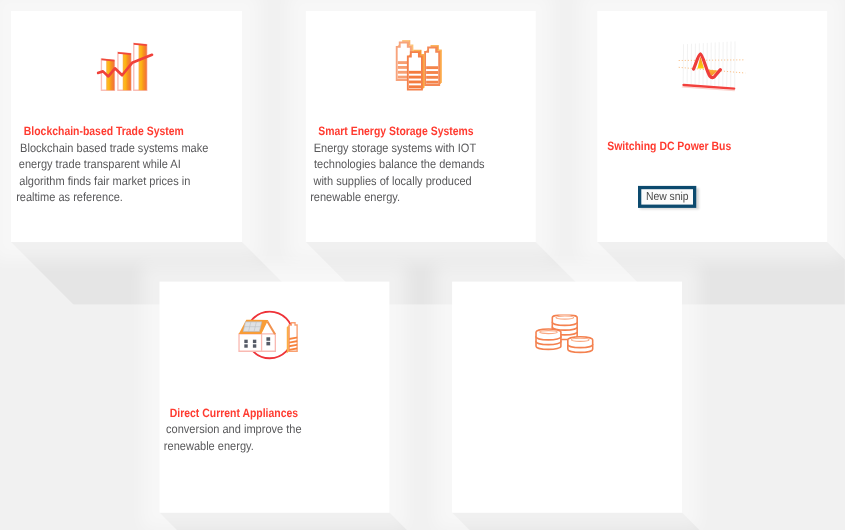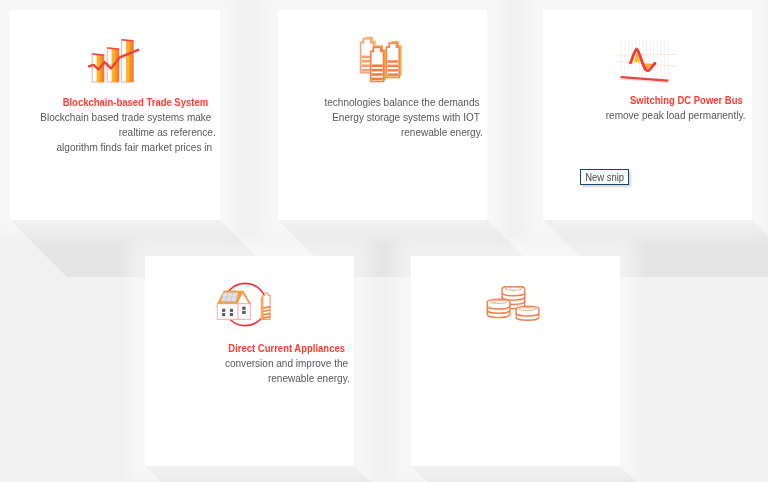--- a/index.html
+++ b/index.html
@@ -2,29 +2,29 @@
 <html><head>
 <meta charset="utf-8">
 <style>
   html,body{margin:0;padding:0;}
   body{width:768px;height:482px;background:#f1f1f1;font-family:"Liberation Sans",sans-serif;
        overflow:hidden;position:relative;-webkit-font-smoothing:antialiased;}
   .stage{position:absolute;left:0;top:0;width:768px;height:482px;}
   .shadow{position:absolute;background:#e5e5e5;}
   .card{position:absolute;background:#fff;box-sizing:border-box;box-shadow:0 0 14px 16px rgba(255,255,255,0.45);}
   .icon{position:absolute;display:block;}
-  .inner{position:absolute;left:0;right:0;text-align:right;}
+  .inner{position:absolute;left:0;right:0;text-align:left;margin-top:18px;}
   .title{color:#ff3b30;font-weight:bold;font-size:11px;}
   .title span{display:inline-block;transform:scaleX(.862);transform-origin:center;white-space:nowrap;}
   .tline{height:14.8px;line-height:14.8px;}
   .desc{color:#58585a;font-size:11px;}
   .desc span{display:inline-block;transform:scaleX(.912);transform-origin:center;white-space:nowrap;}
   .dline{height:15.2px;line-height:15.2px;}
   .tooltip{position:absolute;left:580px;top:169px;width:47px;height:14px;background:#fbfbfb;
-    border:1px solid #0c4a6e;color:#4a4a4a;font-size:10.5px;line-height:14px;text-align:center;
+    border:3px solid #0c4a6e;color:#4a4a4a;font-size:10.5px;line-height:14px;text-align:center;
     box-shadow:2px 2px 2px rgba(0,0,0,.17);white-space:nowrap;}
   .tooltip span{display:inline-block;transform:scaleX(.90);}
 </style>
 </head>
 <body>
 
 <div class="stage">
   <div class="shadow" style="left:10px;top:220px;width:267px;height:57px;clip-path:polygon(0 0,210px 0,267px 57px,57px 57px)"></div>
   <div class="shadow" style="left:278px;top:220px;width:266px;height:57px;clip-path:polygon(0 0,209px 0,266px 57px,57px 57px)"></div>
   <div class="shadow" style="left:543px;top:220px;width:266px;height:57px;clip-path:polygon(0 0,209px 0,266px 57px,57px 57px)"></div>
@@ -56,22 +56,23 @@
   <path d="M33.6,2.0 L45.4,3.2 L45.4,4.8 L33.6,3.6 Z" fill="#f0483b"></path>
  </g>
  <polyline points="0.9,29.3 5.6,27.9 10.5,32.5 16.5,25.1 23.0,31.4 32.1,20.1 50.2,12.8" fill="none" stroke="#f0413a" stroke-width="2.4" stroke-linecap="round" stroke-linejoin="round"></polyline>
 </svg></div>
     <div class="inner" style="top:85px">
       <div class="title">
         <div class="tline"><span>Blockchain-based Trade System</span></div>
       </div>
       <div class="desc">
         <div class="dline"><span>Blockchain based trade systems make</span></div>
+        <div class="dline"><span>energy trade transparent while AI</span></div>
+        <div class="dline"><span>algorithm finds fair market prices in</span></div>
         <div class="dline"><span>realtime as reference.</span></div>
-        <div class="dline"><span>algorithm finds fair market prices in</span></div>
       </div>
     </div>
   </div>
   <div class="card" style="left:278px;top:10px;width:209px;height:210px">
     <div class="icon" style="left:78px;top:26px"><svg width="52" height="50" viewBox="0 0 52 50">
  <defs>
   <g id="batt3d">
    <path d="M0.85,7.4 L3.6,7.4 L3.6,3.4 L10.9,3.4 L10.9,7.4 L13.65,7.4 L13.65,37.5
             L15.85,35.3 L15.85,5.2 L13.1,5.2 L13.1,1.2 L5.8,1.2 L5.8,5.2 L3.05,5.2 Z" fill="#fcb152"></path>
    <path d="M13.65,7.4 L15.85,5.2 L15.85,35.3 L13.65,37.5 Z" fill="#fba63e"></path>
@@ -94,23 +95,27 @@
  <g opacity="0.93">
   <use href="#batt3d" x="29.6" y="3.8"></use>
             <use href="#batt" x="29.6" y="3.8"></use>
  </g>
  <g>
   <use href="#batt3d" x="13.9" y="8.0"></use>
             <use href="#batt" x="13.9" y="8.0"></use>
  </g>
 </svg></div>
     <div class="inner" style="top:85px">
-      <div class="desc">
+      <div class="title">
+        <div class="tline"><span>Smart Energy Storage Systems</span></div>
+      </div>
+      <div class="desc">
+        <div class="dline"><span>Energy storage systems with IOT</span></div>
         <div class="dline"><span>technologies balance the demands</span></div>
-        <div class="dline"><span>Energy storage systems with IOT</span></div>
+        <div class="dline"><span>with supplies of locally produced</span></div>
         <div class="dline"><span>renewable energy.</span></div>
       </div>
     </div>
   </div>
   <div class="card" style="left:543px;top:10px;width:209px;height:210px">
     <div class="icon" style="left:73px;top:27px"><svg width="62" height="48" viewBox="0 0 62 48">
  <defs>
   <linearGradient id="lcpk" x1="0" y1="0" x2="0" y2="1">
    <stop offset="0" stop-color="#f6861f"></stop>
               <stop offset="1" stop-color="#fdd60a"></stop>
@@ -137,26 +142,25 @@
   <line x1="52.2" y1="0.6" x2="51.9" y2="42.7"></line>
  </g>
  <line x1="1.0" y1="18.0" x2="61.5" y2="17.4" stroke="#f9b878" stroke-width="0.8" stroke-dasharray="1.05 1.7"></line>
  <line x1="1.0" y1="24.2" x2="61.5" y2="29.4" stroke="#f9b878" stroke-width="0.8" stroke-dasharray="1.05 1.7"></line>
  <path d="M18.0,25.2 L20.8,14.4 L24.0,25.2 Z" fill="url(#lcpk)"></path>
  <path d="M26.5,26.2 L36.6,27.0 L30.9,32.3 Z" fill="url(#lcvy)"></path>
  <path d="M14.5,25.8 C16.0,23.0 19.0,12.0 20.8,12.0 C22.6,12.0 26.5,28.5 29.4,32.4 C31.0,34.4 32.6,33.6 33.6,32.6 L38.9,26.3" fill="none" stroke="#ee3d3a" stroke-width="2.9" stroke-linecap="round" stroke-linejoin="round"></path>
  <path d="M4.0,41.4 L52.2,44.8 L51.8,46.0 L3.7,42.6 Z" fill="#fad4cf"></path>
  <line x1="5.4" y1="40.2" x2="51.4" y2="43.6" stroke="#f2403c" stroke-width="2.2" stroke-linecap="round"></line>
 </svg></div>
-    <div class="inner" style="top:83px">
+    <div class="inner" style="top:98px">
       <div class="title">
         <div class="tline"><span>Switching DC Power Bus</span></div>
       </div>
       <div class="desc">
-        <div class="dline"><span>remove peak load permanently.</span></div>
       </div>
     </div>
   </div>
   <div class="card" style="left:145px;top:256px;width:209px;height:210px">
     <div class="icon" style="left:69px;top:26px"><svg width="62" height="48" viewBox="0 0 62 48">
  <circle cx="31.2" cy="22.5" r="21.2" fill="none" stroke="#ee3238" stroke-width="1.7"></circle>
  <g>
   <path d="M23.4,21.6 L36.3,21.6 L36.3,37.3 L23.4,37.3 Z" fill="#ffffff" stroke="#f9b9b2" stroke-width="1.2"></path>
   <path d="M29.5,9.2 L36.8,21.4 L35.2,22.3 L28.6,11.2 Z" fill="#f1924f"></path>
   <path d="M3.3,21.6 L23.8,21.6 L23.8,37.3 L3.3,37.3 Z" fill="#ffffff" stroke="#f9b9b2" stroke-width="1.2"></path>
@@ -187,21 +191,21 @@
   <path d="M46.7,15.5 l2.1,-2.1 v23.9 l-2.1,2.1 z" fill="#fbae44"></path>
   <path d="M48.9,13.4 h1.9 v-2.0 h3.4 v2.0 h1.9 v23.9 h-7.2 z" fill="#ffffff" stroke="#f9a070" stroke-width="1.25"></path>
   <g fill="#f7833c" clip-path="url(#battclip)">
    <rect x="48.3" y="24.6" width="9.0" height="1.7" transform="rotate(-10 52.8 25.4)"></rect>
    <rect x="48.3" y="27.9" width="9.0" height="1.7" transform="rotate(-10 52.8 28.7)"></rect>
    <rect x="48.3" y="31.2" width="9.0" height="1.7" transform="rotate(-10 52.8 32.0)"></rect>
    <rect x="48.3" y="34.5" width="9.0" height="1.7" transform="rotate(-10 52.8 35.3)"></rect>
   </g>
  </g>
 </svg></div>
-    <div class="inner" style="top:85px">
+    <div class="inner" style="top:95px">
       <div class="title">
         <div class="tline"><span>Direct Current Appliances</span></div>
       </div>
       <div class="desc">
         <div class="dline"><span>conversion and improve the</span></div>
         <div class="dline"><span>renewable energy.</span></div>
       </div>
     </div>
   </div>
   <div class="card" style="left:411px;top:256px;width:209px;height:210px">

